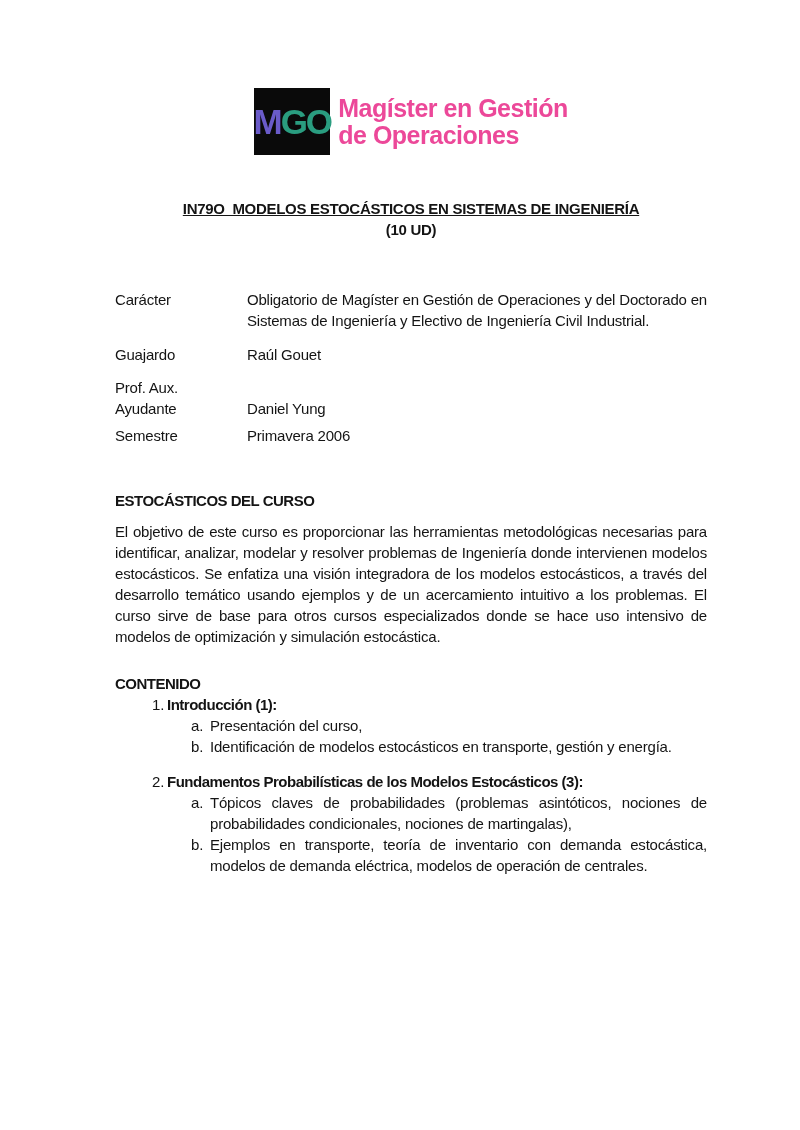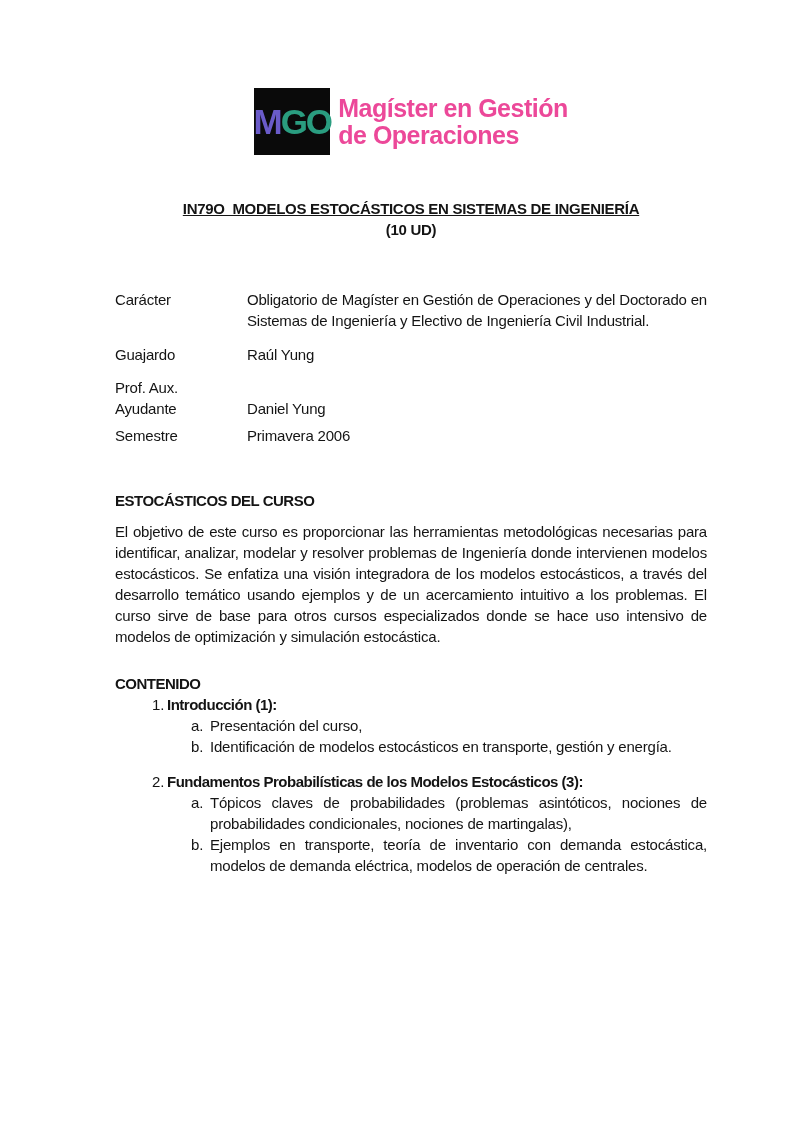--- a/index.html
+++ b/index.html
@@ -124,21 +124,21 @@
     <div>(10 UD)</div>
   </div>
 
   <div class="info-section">
     <div class="info-row mb13">
       <div class="info-label">Carácter</div>
       <div class="info-value justify">Obligatorio de Magíster en Gestión de Operaciones y del Doctorado en Sistemas de Ingeniería y Electivo de Ingeniería Civil Industrial.</div>
     </div>
     <div class="info-row mb12">
       <div class="info-label">Guajardo</div>
-      <div class="info-value">Raúl Yung</div>
+      <div class="info-value">Raúl Gouet</div>
     </div>
     <div class="info-row">
       <div class="info-label">Prof. Aux.</div>
     </div>
     <div class="info-row mb22">
       <div class="info-label">Ayudante</div>
       <div class="info-value">Daniel Yung</div>
     </div>
     <div class="info-row">
       <div class="info-label">Semestre</div>

